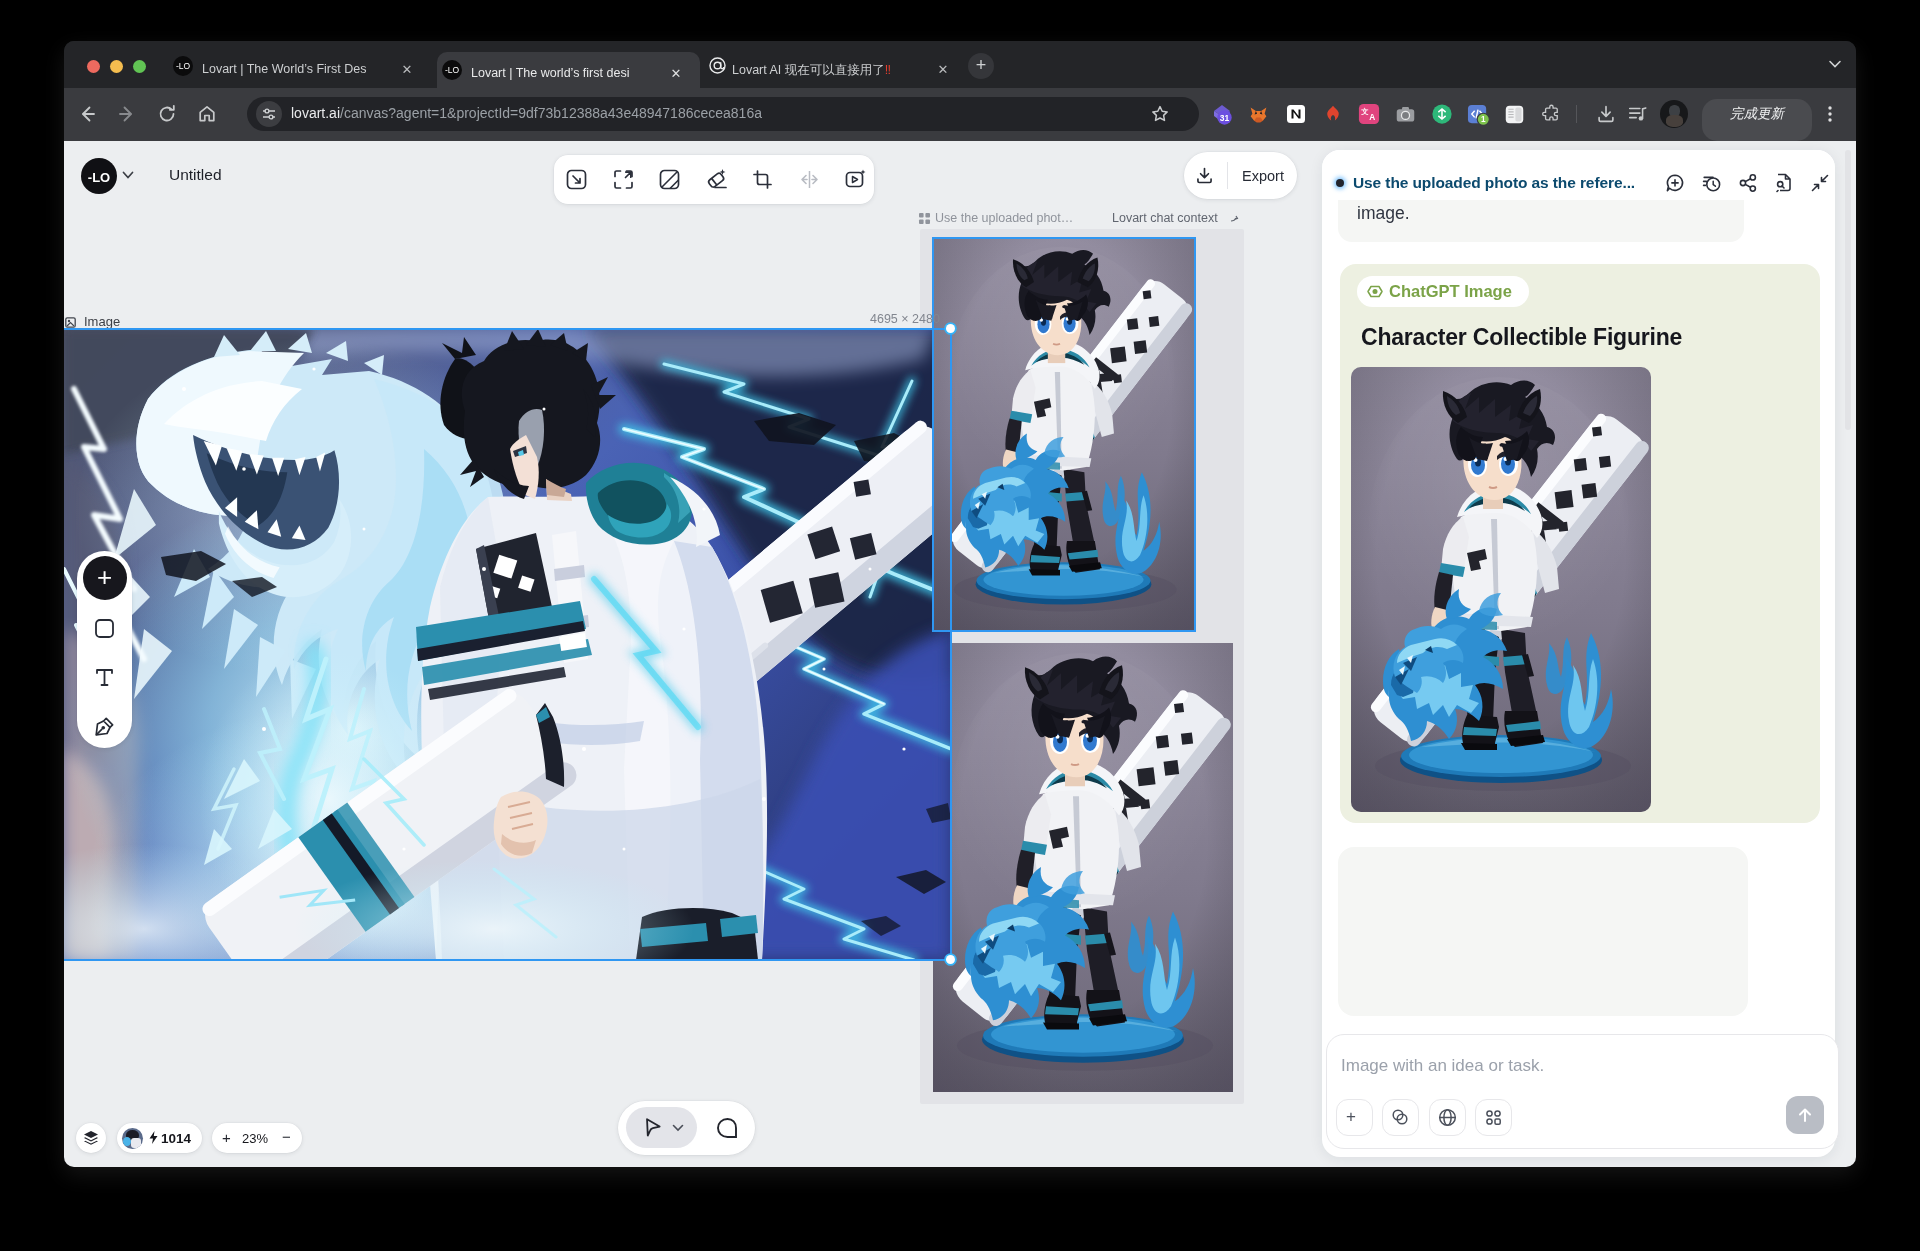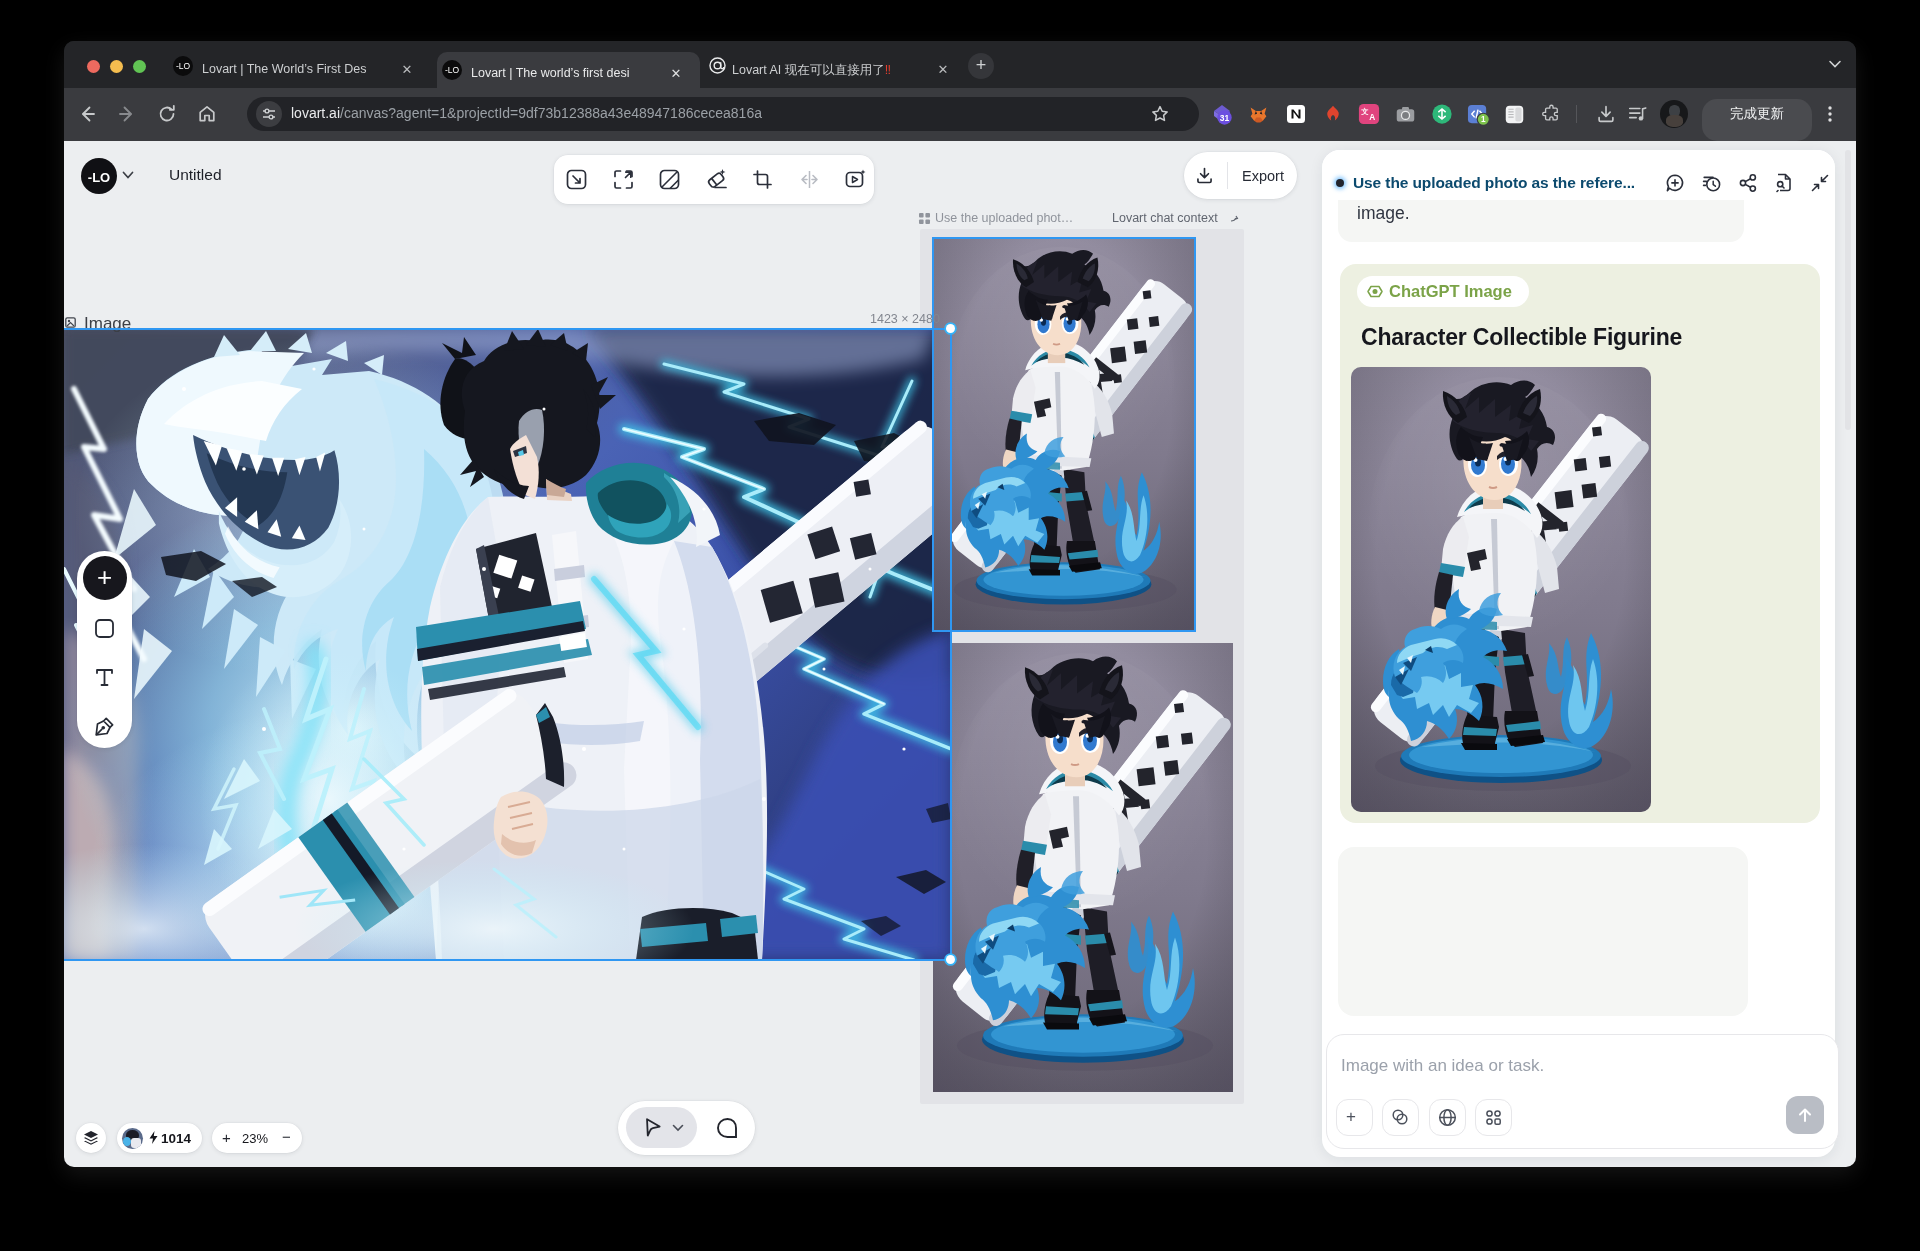--- a/index.html
+++ b/index.html
@@ -146,21 +146,21 @@
     </svg>
     <svg class="abs" style="left:1563px;top:15px" width="22" height="22" viewBox="0 0 24 24">
       <path d="M3 6 H14 M3 11 H14 M3 16 H10" stroke="#c7c9cb" stroke-width="1.8" stroke-linecap="round"></path>
         <path d="M17 16.5 V6.5 L20.5 5.5" stroke="#c7c9cb" stroke-width="1.7" fill="none" stroke-linecap="round"></path>
         <circle cx="15.2" cy="16.8" r="2.4" fill="#c7c9cb"></circle>
     </svg>
     <div class="abs" style="left:1596px;top:12px;width:28px;height:28px;border-radius:50%;background:#17181a;overflow:hidden">
       <div class="abs" style="left:9px;top:5px;width:11px;height:12px;border-radius:45%;background:#3d4044"></div>
       <div class="abs" style="left:6px;top:15px;width:17px;height:12px;border-radius:40%;background:#47403c"></div>
     </div>
-    <div class="abs" style="left:1638px;top:11px;width:110px;height:42px;border-radius:15px;background:#4a4b4f;color:#f0f1f2;font-size:13.5px;line-height:30px;text-align:center;">完成更新</div>
+    <div class="abs" style="left:1638px;top:11px;width:110px;height:42px;border-radius:15px;background:#4a4b4f;color:#f0f1f2;font-size:13.5px;line-height:30px;text-align:center;font-style:italic;">完成更新</div>
     <svg class="abs" style="left:1758px;top:16px" width="16" height="20" viewBox="0 0 16 20">
         <circle cx="8" cy="4" r="1.7" fill="#dfe0e1"></circle>
         <circle cx="8" cy="10" r="1.7" fill="#dfe0e1"></circle>
         <circle cx="8" cy="16" r="1.7" fill="#dfe0e1"></circle>
       </svg>
   </div>
   <div id="app">
 
     <svg width="0" height="0" style="position:absolute">
       <defs>
@@ -594,22 +594,22 @@
     <div class="abs" style="left:886px;top:186.5px;width:2px;height:632px;background:#2f97f2;z-index:6;"></div>
     <div class="abs" style="left:0;top:817.5px;width:887px;height:2px;background:#2f97f2;z-index:6;"></div>
     <div class="abs" style="left:882px;top:182.5px;width:9px;height:9px;border-radius:50%;background:#fff;box-shadow:0 0 0 1.8px #35b3f8;z-index:7;"></div>
     <div class="abs" style="left:882px;top:813.5px;width:9px;height:9px;border-radius:50%;background:#fff;box-shadow:0 0 0 1.8px #35b3f8;z-index:7;"></div>
 
     <svg class="abs" style="left:1px;top:176px" width="11" height="11" viewBox="0 0 11 11">
         <rect x="0.8" y="0.8" width="9.4" height="9.4" rx="1.5" fill="none" stroke="#42464e" stroke-width="1.3"></rect>
         <circle cx="4" cy="4" r="1.2" fill="#42464e"></circle>
         <path d="M2 9 L5.5 5.5 L9 9" stroke="#42464e" stroke-width="1.2" fill="none"></path>
       </svg>
-    <div class="lbl" style="left:20px;top:173px;color:#3c3f46;font-size:17px;">Image</div>
-    <div class="lbl" style="left:806px;top:171px;color:#82868f;z-index:7;">1423 × 2480</div>
+    <div class="lbl" style="left:20px;top:173px;color:#3c3f46;font-size:13px;">Image</div>
+    <div class="lbl" style="left:806px;top:171px;color:#82868f;z-index:7;">4695 × 2480</div>
 
     <svg class="abs" style="left:869px;top:97px" width="261" height="392" viewBox="0 0 300 445" preserveAspectRatio="none">
         <use href="#fig"></use>
       </svg>
     <div class="abs" style="left:867.5px;top:95.5px;width:264px;height:395px;border:2.5px solid #2f97f2;"></div>
 
     <div class="white-pill" style="left:13px;top:410px;width:55px;height:197px;border-radius:28px;"></div>
     <div class="abs" style="left:18.5px;top:414.8px;width:44px;height:44px;border-radius:50%;background:#17171d;"></div>
     <div class="abs" style="left:18.5px;top:414.8px;width:44px;height:44px;color:#fff;font-size:26px;font-weight:300;text-align:center;line-height:42px;">+</div>
     <svg class="abs" style="left:30px;top:477px" width="21" height="21" viewBox="0 0 21 21">

